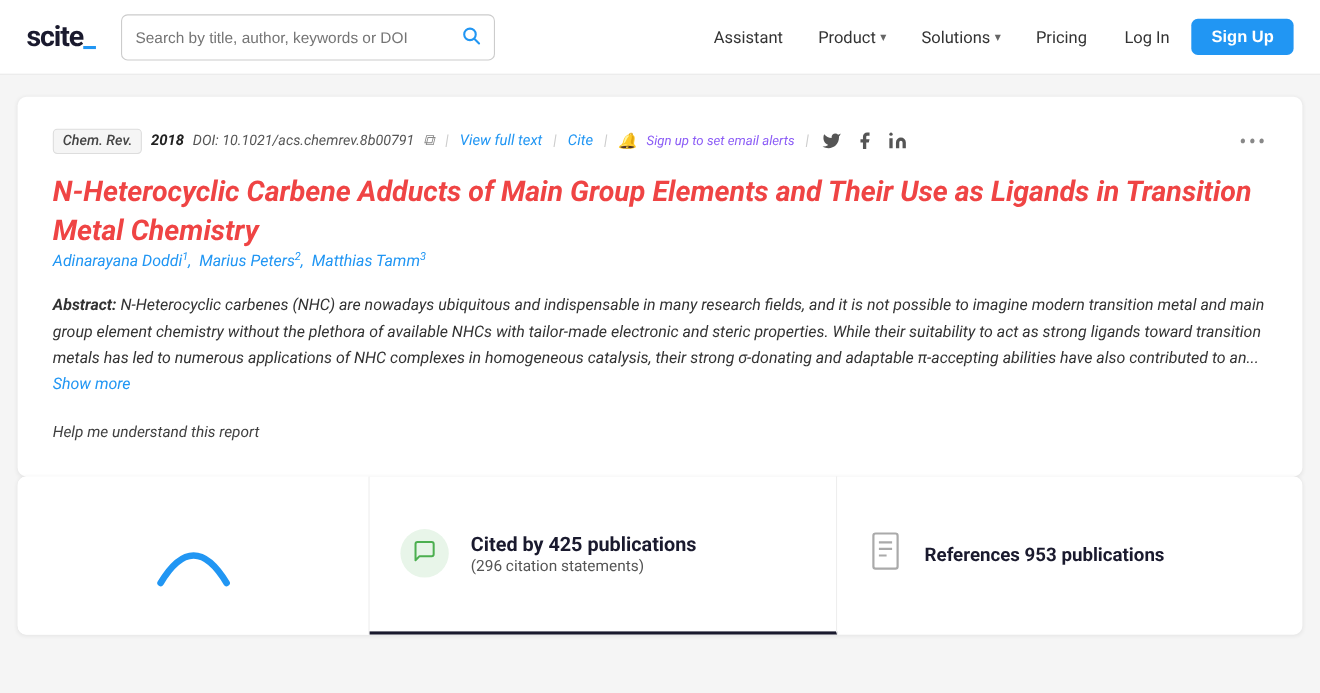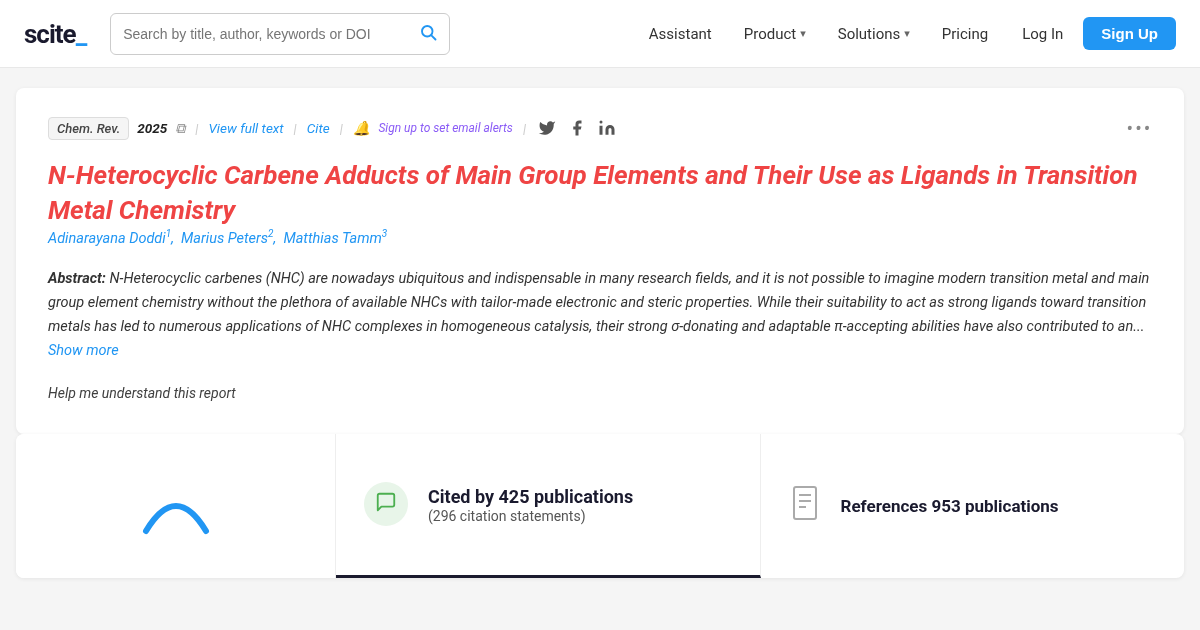--- a/index.html
+++ b/index.html
@@ -275,21 +275,22 @@
     </button>
   </div>
 </nav>
 
 <div class="main-content">
 
   <div class="paper-card">
     
     <div class="paper-meta">
       <span class="journal-badge">Chem. Rev.</span>
-      <span class="year">2025</span>
+      <span class="year">2018</span>
+      <span class="doi-text">DOI: 10.1021/acs.chemrev.8b00791</span>
       <span class="copy-icon">⧉</span>
       <span class="pipe">|</span>
       <a class="link-blue">View full text</a>
       <span class="pipe">|</span>
       <a class="link-blue">Cite</a>
       <span class="pipe">|</span>
       <span class="bell-icon">🔔</span>
       <span class="alert-text">Sign up to set email alerts</span>
       <span class="pipe">|</span>
       <div class="social-icons">

